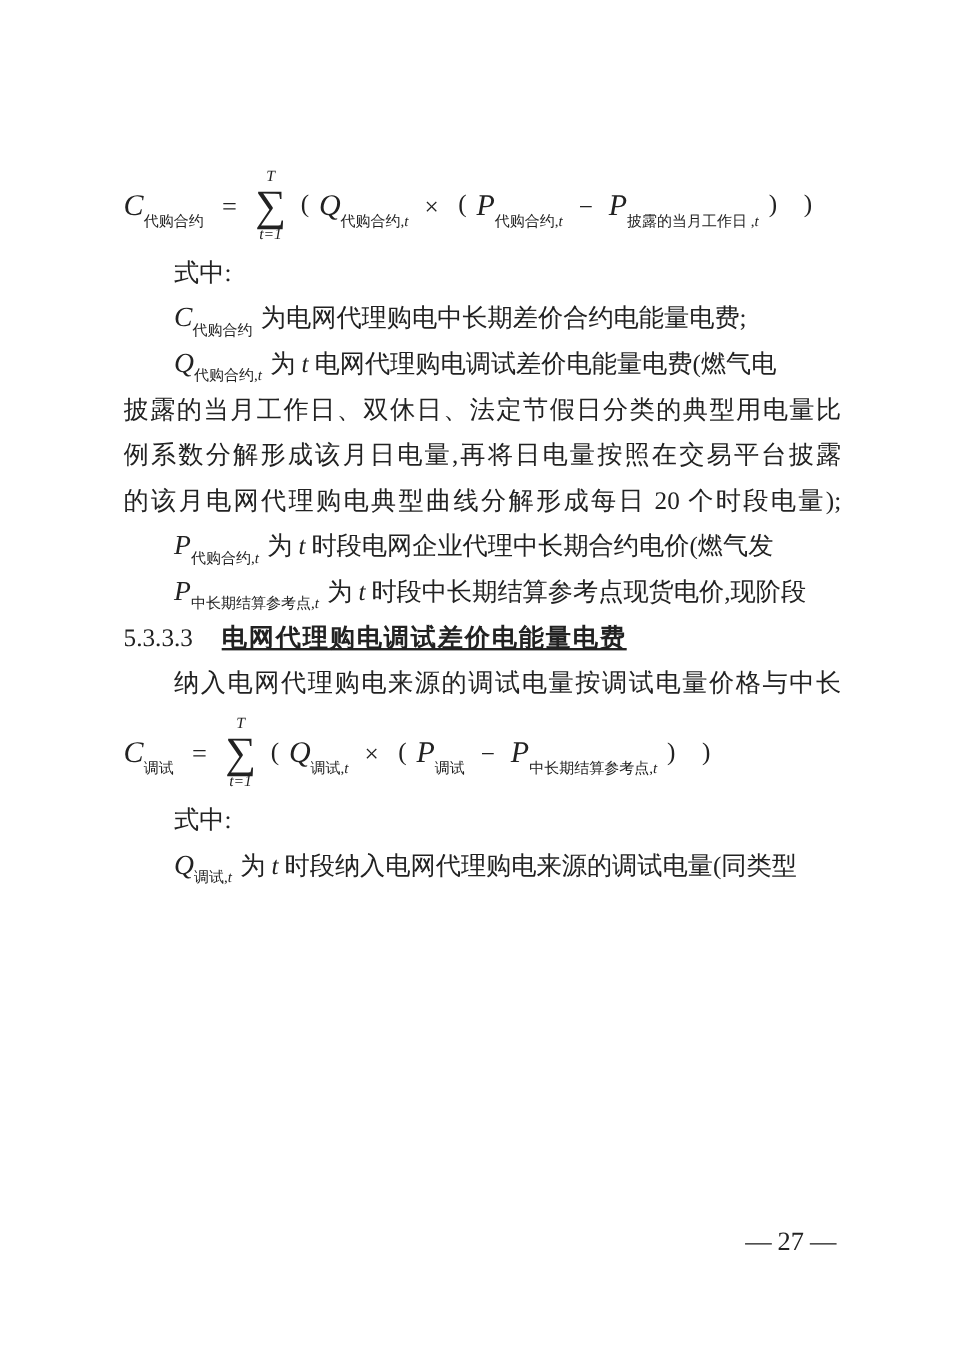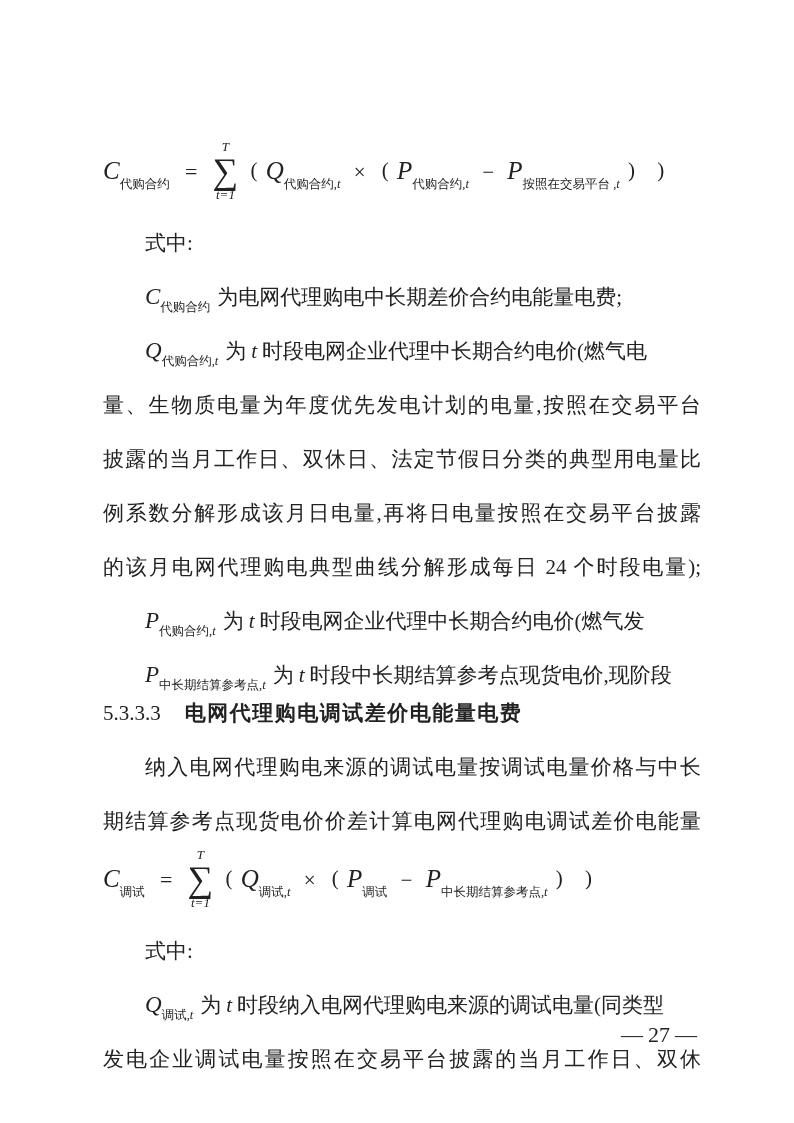--- a/index.html
+++ b/index.html
@@ -1,21 +1,21 @@
 <!DOCTYPE html>
 <html><head>
 <meta charset="utf-8">
 <style>
   html,body{margin:0;padding:0;background:#ffffff;}
   .page{
     position:relative;width:794px;height:1123px;background:#ffffff;overflow:hidden;
     font-family:"Liberation Serif","DejaVu Serif",serif;color:#222222;
   }
   .content{position:absolute;left:103px;top:132px;width:598px;}
-  .line{font-size:21px;height:38px;line-height:38px;white-space:nowrap;margin-top:16px;}
+  .line{font-size:21px;height:38px;line-height:38px;white-space:nowrap;}
   .jline{white-space:normal;text-align:justify;text-align-last:justify;text-justify:inter-character;overflow:hidden;}
   .indent{text-indent:42px;}
   
   .dv{font-style:italic;font-size:23px;}
   .ds{font-size:12.5px;vertical-align:-7px;}
   .dst{font-style:italic;}
   .lead{margin-left:7px;}
   .it{font-style:italic;margin:0 5px;}
   
   .formula{height:76px;line-height:76px;white-space:nowrap;font-size:21px;}
@@ -25,21 +25,21 @@
   .feq{font-size:22px;margin:0 10px;}
   .fop{font-size:21px;margin:0 8px;}
   .sigstack{display:inline-flex;flex-direction:column;align-items:center;vertical-align:middle;line-height:1;margin:0 4px 6px 0;}
   .slim{font-size:13px;font-style:italic;line-height:1.1;}
   .sbig{font-size:36px;line-height:0.95;font-style:normal;}
   .fpar{font-size:21px;margin:0 3px;vertical-align:2px;}
   .fcl2{margin-left:14px;}
   
   .heading{height:38px;line-height:38px;font-size:21px;white-space:nowrap;}
   .hnum{font-size:21px;text-align:center;}
-  .htitle{font-family:"Liberation Sans","DejaVu Sans",sans-serif;font-weight:700;font-size:21px;margin-left:24px;letter-spacing:1.5px;}
+  .htitle{font-family:"Liberation Sans","DejaVu Sans",sans-serif;font-weight:700;font-size:21px;margin-left:24px;letter-spacing:1.5px;text-decoration:underline;}
   
   .footer{position:absolute;top:1022px;right:97px;height:26px;line-height:26px;font-size:22px;display:flex;align-items:center;gap:5px;}
 </style>
 </head>
 <body>
 
 <div class="page">
   <div class="content">
 
     <div class="formula">
@@ -49,43 +49,41 @@
         <span class="slim">T</span>
         <span class="sbig">∑</span>
         <span class="slim">t=1</span>
       </span>
       <span class="fpar">(</span>
       <span><span class="fv">Q</span><span class="fs"><span>代购合约,</span><span class="fst">t</span></span></span>
       <span class="fop">×</span>
       <span class="fpar">(</span>
       <span><span class="fv">P</span><span class="fs"><span>代购合约,</span><span class="fst">t</span></span></span>
       <span class="fop">−</span>
-      <span><span class="fv">P</span><span class="fs"><span>按照在交易平台 ,</span><span class="fst">t</span></span></span>
+      <span><span class="fv">P</span><span class="fs"><span>披露的当月工作日 ,</span><span class="fst">t</span></span></span>
       <span class="fpar">)</span>
       <span class="fpar fcl2">)</span>
     </div>
 
     <div class="line indent">式中:</div>
 
     <div class="line indent"><span class="dv">C</span><span class="ds">代购合约</span><span class="lead">为电网代理购电中长期差价合约电能量电费;</span></div>
 
-    <div class="line indent"><span class="dv">Q</span><span class="ds"><span>代购合约,</span><span class="dst">t</span></span><span class="lead">为</span><span class="it">t</span><span>时段电网企业代理中长期合约电价(燃气电</span></div>
-    <div class="line jline">量、生物质电量为年度优先发电计划的电量,按照在交易平台</div>
+    <div class="line indent"><span class="dv">Q</span><span class="ds"><span>代购合约,</span><span class="dst">t</span></span><span class="lead">为</span><span class="it">t</span><span>电网代理购电调试差价电能量电费(燃气电</span></div>
     <div class="line jline">披露的当月工作日、双休日、法定节假日分类的典型用电量比</div>
     <div class="line jline">例系数分解形成该月日电量,再将日电量按照在交易平台披露</div>
-    <div class="line jline">的该月电网代理购电典型曲线分解形成每日 24 个时段电量);</div>
+    <div class="line jline">的该月电网代理购电典型曲线分解形成每日 20 个时段电量);</div>
 
     <div class="line indent"><span class="dv">P</span><span class="ds"><span>代购合约,</span><span class="dst">t</span></span><span class="lead">为</span><span class="it">t</span><span>时段电网企业代理中长期合约电价(燃气发</span></div>
 
     <div class="line indent"><span class="dv">P</span><span class="ds"><span>中长期结算参考点,</span><span class="dst">t</span></span><span class="lead">为</span><span class="it">t</span><span>时段中长期结算参考点现货电价,现阶段</span></div>
 
     <div class="heading"><span class="hnum">5.3.3.3</span><span class="htitle">电网代理购电调试差价电能量电费</span></div>
 
     <div class="line indent jline">纳入电网代理购电来源的调试电量按调试电量价格与中长</div>
-    <div class="line jline">期结算参考点现货电价价差计算电网代理购电调试差价电能量</div>
 
     <div class="formula">
       <span><span class="fv">C</span><span class="fs">调试</span></span>
       <span class="feq">=</span>
       <span class="sigstack">
         <span class="slim">T</span>
         <span class="sbig">∑</span>
         <span class="slim">t=1</span>
       </span>
       <span class="fpar">(</span>
@@ -96,21 +94,20 @@
       <span class="fop">−</span>
       <span><span class="fv">P</span><span class="fs"><span>中长期结算参考点,</span><span class="fst">t</span></span></span>
       <span class="fpar">)</span>
       <span class="fpar fcl2">)</span>
     </div>
 
     <div class="line indent">式中:</div>
 
 
     <div class="line indent"><span class="dv">Q</span><span class="ds"><span>调试,</span><span class="dst">t</span></span><span class="lead">为</span><span class="it">t</span><span>时段纳入电网代理购电来源的调试电量(同类型</span></div>
-    <div class="line jline">发电企业调试电量按照在交易平台披露的当月工作日、双休</div>
 
   </div>
 
   <div class="footer">
     <span>—</span>
     <span>27</span>
     <span>—</span>
   </div>
 </div>
 

